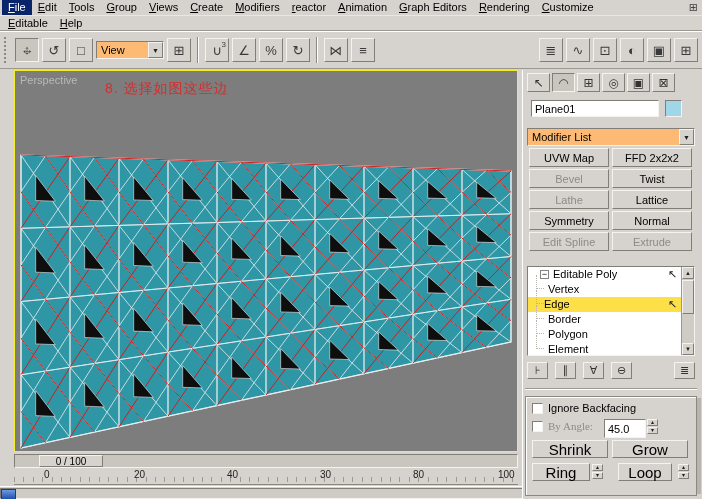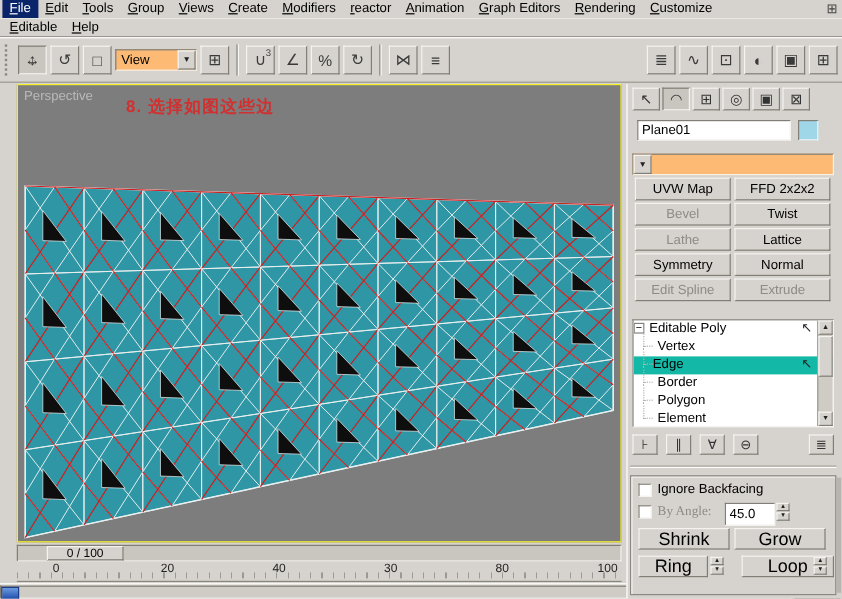--- a/index.html
+++ b/index.html
@@ -27,21 +27,21 @@
   .tb-sep { width:2px; height:26px; border-left:1px solid #8a887f; border-right:1px solid #fff; margin:0 3px; }
   .tb-right { margin-left:auto; display:flex; gap:3px; align-items:center; }
   .combo { width:68px; height:18px; background:#fdba74; border:1px solid; border-color:#807e76 #f4f3f0 #f4f3f0 #807e76; display:flex; align-items:center; }
   .combo-text { flex:1; padding-left:4px; font-size:11px; }
   .combo-arrow { width:15px; height:16px; background:#d6d3ce; border:1px solid; border-color:#f4f3f0 #807e76 #807e76 #f4f3f0; font-size:7px; display:flex; align-items:center; justify-content:center; color:#222; }
 
   
   .viewport { position:absolute; left:14px; top:70px; width:504px; height:382px; background:#7d7d7d; border:1px solid #f5ef2a; overflow:hidden; }
   .viewport svg { position:absolute; left:0; top:0; }
   .vp-label { position:absolute; left:5px; top:3px; color:#b9b9b9; font-size:11px; }
-  .vp-annot { position:absolute; left:90px; top:9px; color:#d03030; font-size:14px; font-weight:bold; letter-spacing:1px; }
+  .vp-annot { position:absolute; left:90px; top:9px; color:#d03030; font-size:14px; font-weight:normal; letter-spacing:1px; }
 
   
   .timeslider { position:absolute; left:14px; top:454px; width:504px; height:14px; background:#c9c6bf; border:1px solid; border-color:#807e76 #f4f3f0 #f4f3f0 #807e76; }
   .ts-thumb { position:absolute; left:24px; top:0; width:64px; height:12px; background:#d6d3ce; border:1px solid; border-color:#f4f3f0 #807e76 #807e76 #f4f3f0; text-align:center; line-height:12px; font-size:10px; }
   .ruler { position:absolute; left:14px; top:468px; width:504px; height:17px; background:#d6d3ce; border-bottom:1px solid #8a887f; }
   .ruler::before { content:''; position:absolute; left:0; right:0; bottom:2px; height:5px; background:repeating-linear-gradient(90deg,#9a9a94 0 1px,transparent 1px 9.4px); }
   .ruler .tick { position:absolute; top:1px; font-size:10px; color:#222; }
   .bottombar { position:absolute; left:0; top:486px; width:702px; height:13px; background:#d6d3ce; border-top:1px solid #fff; }
   .bb-track { position:absolute; left:0; top:1px; width:660px; height:11px; background:#cfccc5; border:1px solid; border-color:#807e76 #f4f3f0 #f4f3f0 #807e76; }
   .bb-thumb { position:absolute; left:0; top:0; width:15px; height:11px; background:linear-gradient(180deg,#6d9be0,#1f4fae); border:1px solid #1a3c86; }
@@ -53,23 +53,23 @@
   .cp-tab { width:23px; height:19px; display:flex; align-items:center; justify-content:center; font-size:12px; color:#333; background:#d6d3ce; border:1px solid; border-color:#f4f3f0 #807e76 #807e76 #f4f3f0; }
   .cp-tab.pressed { border-color:#807e76 #f4f3f0 #f4f3f0 #807e76; background:#c9c6bf; }
   .field { font-family:inherit; font-size:11px; background:#fff; border:1px solid; border-color:#807e76 #f4f3f0 #f4f3f0 #807e76; padding:1px 3px; }
   .name-field { position:absolute; left:8px; top:30px; width:128px; height:17px; }
   .swatch { position:absolute; left:142px; top:30px; width:17px; height:17px; background:#9fd6e8; border:1px solid; border-color:#807e76 #f4f3f0 #f4f3f0 #807e76; }
   .mod-combo { position:absolute; left:4px; top:58px; width:168px; height:18px; }
   .btn-grid { position:absolute; left:6px; top:78px; display:grid; grid-template-columns:80px 80px; gap:2px 3px;text-align:center; }
   .gbtn { height:19px; display:flex; align-items:center; justify-content:center; font-size:11px; background:#d6d3ce; border:1px solid; border-color:#f4f3f0 #807e76 #807e76 #f4f3f0; }
   .gbtn.disabled { color:#8d8b84; }
   .stack { position:absolute; left:4px; top:196px; width:168px; height:90px; background:#fff; border:1px solid; border-color:#807e76 #f4f3f0 #f4f3f0 #807e76; overflow:hidden; }
-  .srow { height:15px; line-height:15px; padding-left:0; padding-right:15px; font-size:11px; white-space:nowrap; position:relative; }
+  .srow { height:15px; line-height:15px; padding-left:12px; padding-right:15px; font-size:11px; white-space:nowrap; position:relative; }
   .srow.indent { padding-left:20px; }
-  .srow.selected { background:#14b8a6;padding-left:16px; }
+  .srow.selected { background:#fde047;padding-left:16px; }
   .expander { display:inline-block; width:9px; height:9px; border:1px solid #848480; background:#fff; line-height:7px; font-size:9px; text-align:center; margin-right:4px; vertical-align:1px; }
   .treebranch { position:absolute; left:8px; top:0; height:15px; border-left:1px dotted #b5b3ac; width:8px; border-bottom:1px dotted #b5b3ac; }
   .srow.indent .treebranch { top:-7px; height:14px; }
   .rowcur { position:absolute; right:17px; top:0; font-size:11px; color:#222; }
   .stack-sb { position:absolute; right:0; top:0; width:13px; height:100%; background:#cfccc5; border-left:1px solid #9a9890; }
   .sb-btn { position:absolute; left:0; width:12px; height:12px; background:#d6d3ce; border:1px solid; border-color:#f4f3f0 #807e76 #807e76 #f4f3f0; font-size:6px; display:flex; align-items:center; justify-content:center; color:#222; }
   .sb-up { top:0; } .sb-down { bottom:0; }
   .sb-thumb { position:absolute; left:0; top:13px; width:12px; height:34px; background:#d6d3ce; border:1px solid; border-color:#f4f3f0 #807e76 #807e76 #f4f3f0; }
   .stack-tools { position:absolute; left:4px; top:292px; width:168px; display:flex; gap:7px; align-items:center; }
   .stbtn { width:21px; height:17px; display:flex; align-items:center; justify-content:center; font-size:11px; background:#d6d3ce; border:1px solid; border-color:#f4f3f0 #807e76 #807e76 #f4f3f0; color:#333; }
@@ -451,20 +451,21 @@
       <div class="cp-tab">⊞</div>
       <div class="cp-tab">◎</div>
       <div class="cp-tab">▣</div>
       <div class="cp-tab">⊠</div>
     </div>
 
     <input class="field name-field" value="Plane01" style="">
     <div class="swatch"></div>
 
     <div class="combo mod-combo">
+      <span class="combo-text">Modifier List</span>
       <span class="combo-arrow">▼</span>
     </div>
 
     <div class="btn-grid">
       <div class="gbtn">UVW Map</div>
       <div class="gbtn">FFD 2x2x2</div>
       <div class="gbtn disabled">Bevel</div>
       <div class="gbtn">Twist</div>
       <div class="gbtn disabled">Lathe</div>
       <div class="gbtn">Lattice</div>
@@ -514,21 +515,21 @@
       </div>
 
       <div class="ro-btn" style="left:6px;top:43px;width:76px">Shrink</div>
       <div class="ro-btn" style="left:86px;top:43px;width:76px">Grow</div>
 
       <div class="ro-btn" style="left:6px;top:66px;width:58px">Ring</div>
       <div class="spinner" style="left:66px;top:67px">
         <div class="up">▴</div>
         <div class="dn">▾</div>
       </div>
-      <div class="ro-btn" style="left:92px;top:66px;width:77px">Loop</div>
+      <div class="ro-btn" style="left:92px;top:66px;width:54px">Loop</div>
       <div class="spinner" style="left:152px;top:67px">
         <div class="up">▴</div>
         <div class="dn">▾</div>
       </div>
     </div>
 
     <div class="cp-scroll"></div>
   </div>
 
 </div>

